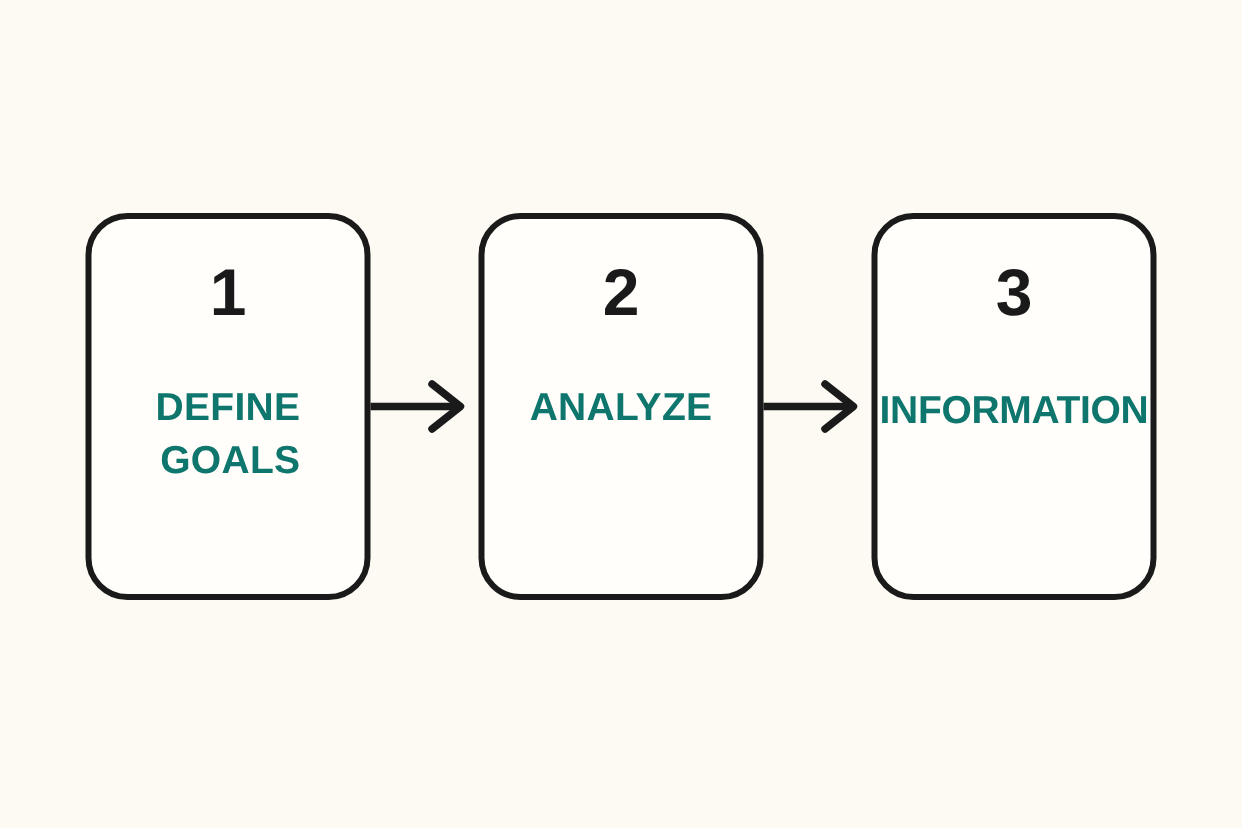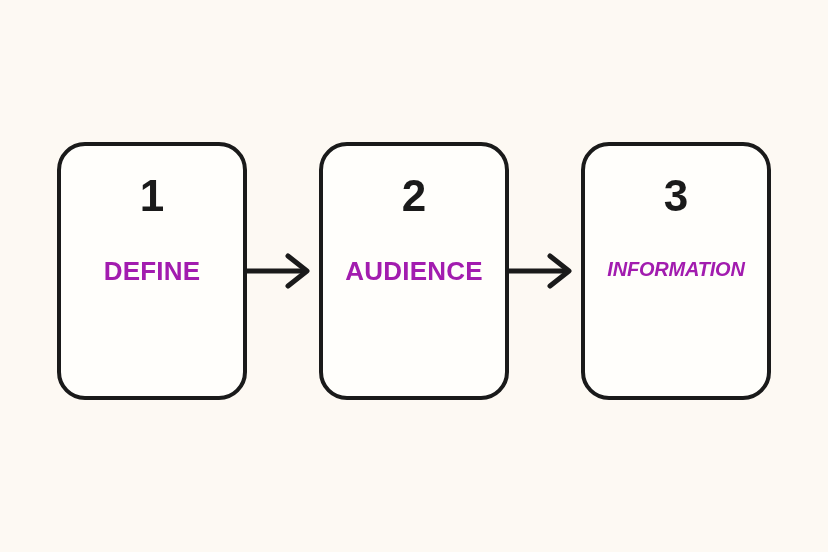--- a/index.html
+++ b/index.html
@@ -41,63 +41,63 @@
   .step-number {
     font-size: 44px;
     font-weight: bold;
     color: #1A1A1A;
     line-height: 1.1;
   }
   .step-label {
     margin-top: 34px;
     text-align: right;
     font-weight: bold;
-    color: #a21caf;
+    color: #0f766e;
     letter-spacing: 0.2px;
   }
   .label-line {
     display: block;
     font-size: 26px;
     line-height: 1.35;
   }
   .label-line.small {
-    font-size: 20px;
+    font-size: 26px;
     line-height: 1.5;
     letter-spacing: -0.2px;
-    font-style: italic;
   }
   .arrow {
     width: 72px;
     height: 44px;
     flex: 0 0 auto;
     display: block;
   }
 </style>
 </head>
 <body>
 
 <div class="canvas">
   <div class="flow-row">
 
     <div class="step-box">
       <div class="step-number">1</div>
       <div class="step-label">
         <span class="label-line">DEFINE</span>
+        <span class="label-line">GOALS</span>
       </div>
     </div>
 
     <svg class="arrow" viewBox="0 0 72 44" xmlns="http://www.w3.org/2000/svg">
       <line x1="0" y1="22" x2="58" y2="22" fill="none" stroke-width="5" stroke-linecap="round" stroke="#1A1A1A"></line>
       <polyline points="41,7 60,22 41,37" fill="none" stroke-width="5" stroke-linecap="round" stroke-linejoin="round" stroke="#1A1A1A"></polyline>
     </svg>
 
     <div class="step-box">
       <div class="step-number">2</div>
       <div class="step-label">
-        <span class="label-line">AUDIENCE</span>
+        <span class="label-line">ANALYZE</span>
       </div>
     </div>
 
     <svg class="arrow" viewBox="0 0 72 44" xmlns="http://www.w3.org/2000/svg">
       <line x1="0" y1="22" x2="58" y2="22" fill="none" stroke-width="5" stroke-linecap="round" stroke="#1A1A1A"></line>
       <polyline points="41,7 60,22 41,37" fill="none" stroke-width="5" stroke-linecap="round" stroke-linejoin="round" stroke="#1A1A1A"></polyline>
     </svg>
 
     <div class="step-box">
       <div class="step-number">3</div>

